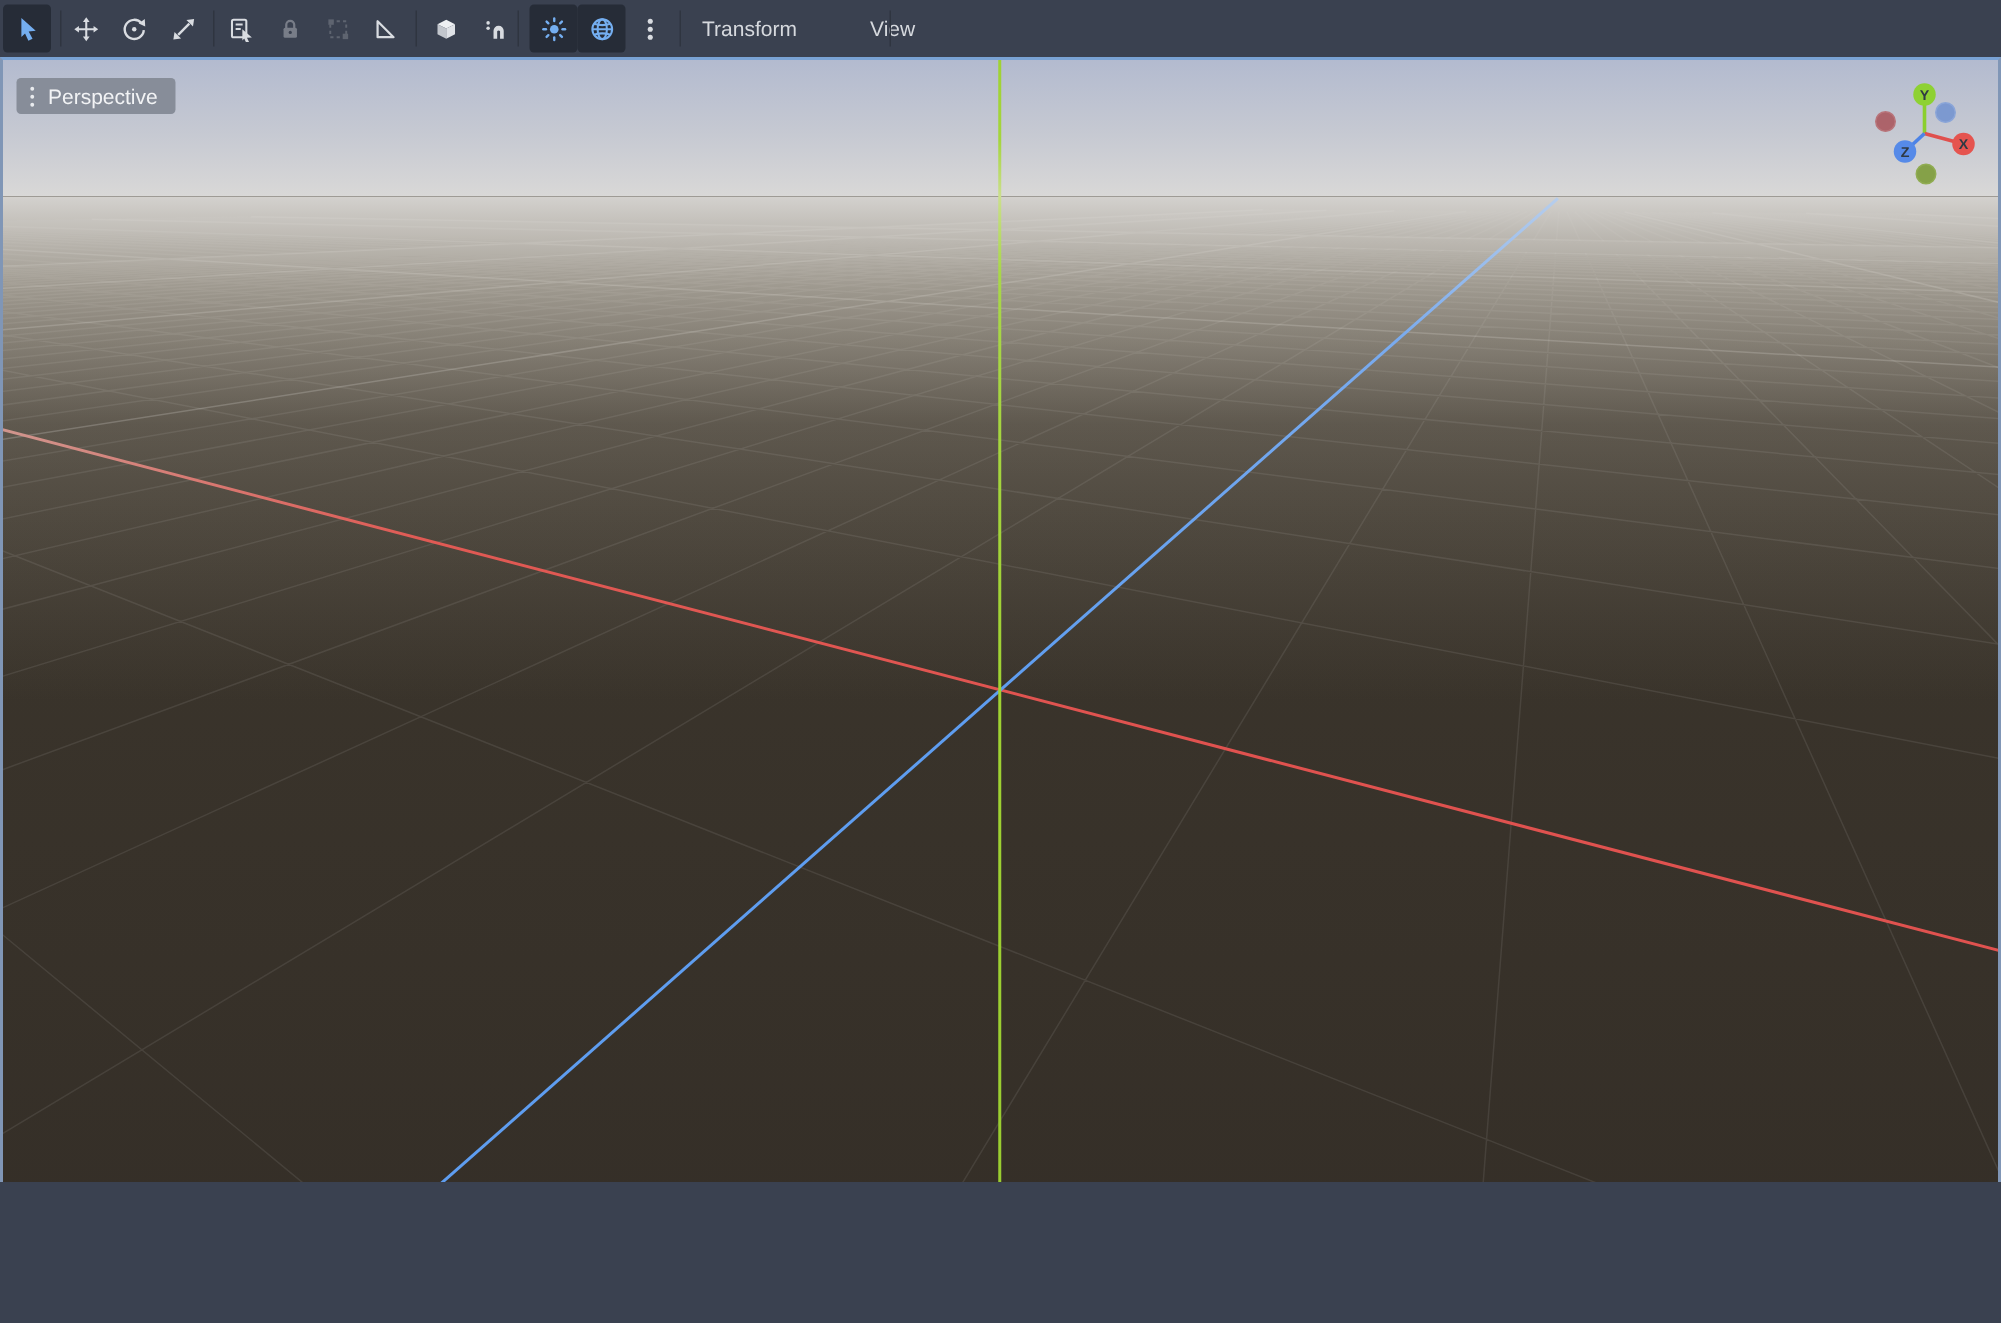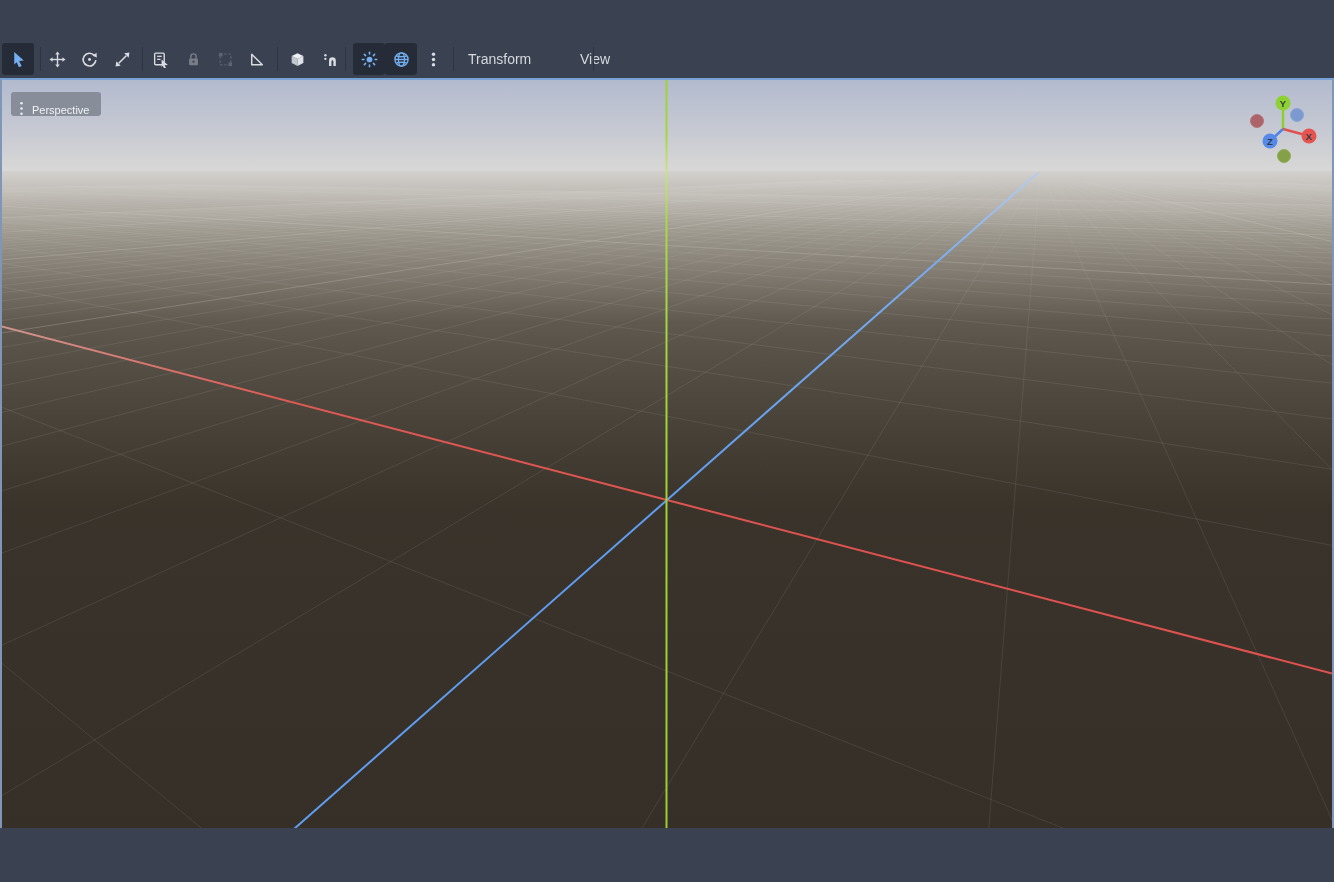--- a/index.html
+++ b/index.html
@@ -1,16 +1,16 @@
 <!DOCTYPE html>
 <html style="--accent: #74aef0;"><head>
 <meta charset="utf-8">
 <style>
   html,body{margin:0;padding:0;background:#3a4150;font-family:"Liberation Sans",sans-serif;}
-  .app{position:relative;width:1334px;height:788px;overflow:hidden;background:#c2410c;margin-top:40px;}
+  .app{position:relative;width:1334px;height:788px;overflow:hidden;background:#c2410c;}
 
   
   .toolbar{position:absolute;left:0;top:0;width:1334px;height:38px;background:#3a4150;z-index:10;}
   .tb-btn{position:absolute;top:3px;width:32px;height:32px;border-radius:3px;
           display:flex;align-items:center;justify-content:center;color:#d9dce1;}
   .tb-btn.active{background:#262c37;color:var(--accent,#74aef0);}
   .tb-btn.dim{color:#787d88;}
   .tb-btn.dimmer{color:#5e6470;}
   .tb-sep{position:absolute;top:7px;width:1px;height:24px;background:#2f3540;}
   .tb-menu{position:absolute;top:0;height:38px;line-height:38px;color:#d6d9de;font-size:14px;
@@ -18,22 +18,22 @@
   .tb-btn svg{display:block;}
 
   
   .viewport{position:absolute;left:0;top:38px;width:1334px;height:844px;background:#3b352c;}
   .vp-border{position:absolute;left:0;top:0;right:0;bottom:0;z-index:40;pointer-events:none;
              border-left:2px solid #8096b6;border-right:2px solid #8096b6;
              border-bottom:3px solid #8096b6;border-top:2px solid #79a2d4;}
   .scene{position:absolute;left:0;top:0;z-index:1;}
 
   .persp-pill{position:absolute;left:11px;top:14px;height:24px;z-index:30;
-              background:#878d99;border-radius:3px;display:flex;align-items:flex-end;
-              padding:0 12px 0 8px;color:#f2f3f5;font-size:11px;}
+              background:#878d99;border-radius:3px;display:flex;align-items:center;
+              padding:0 12px 0 8px;color:#f2f3f5;font-size:14px;}
   .persp-pill .dots{margin-right:8px;display:block;}
   .gizmo-label{font-family:"Liberation Sans",sans-serif;font-size:9.5px;font-weight:bold;
                fill:#2f3a44;text-anchor:middle;}
 </style>
 </head>
 <body>
 
 <div class="app">
 
   <div class="toolbar">

